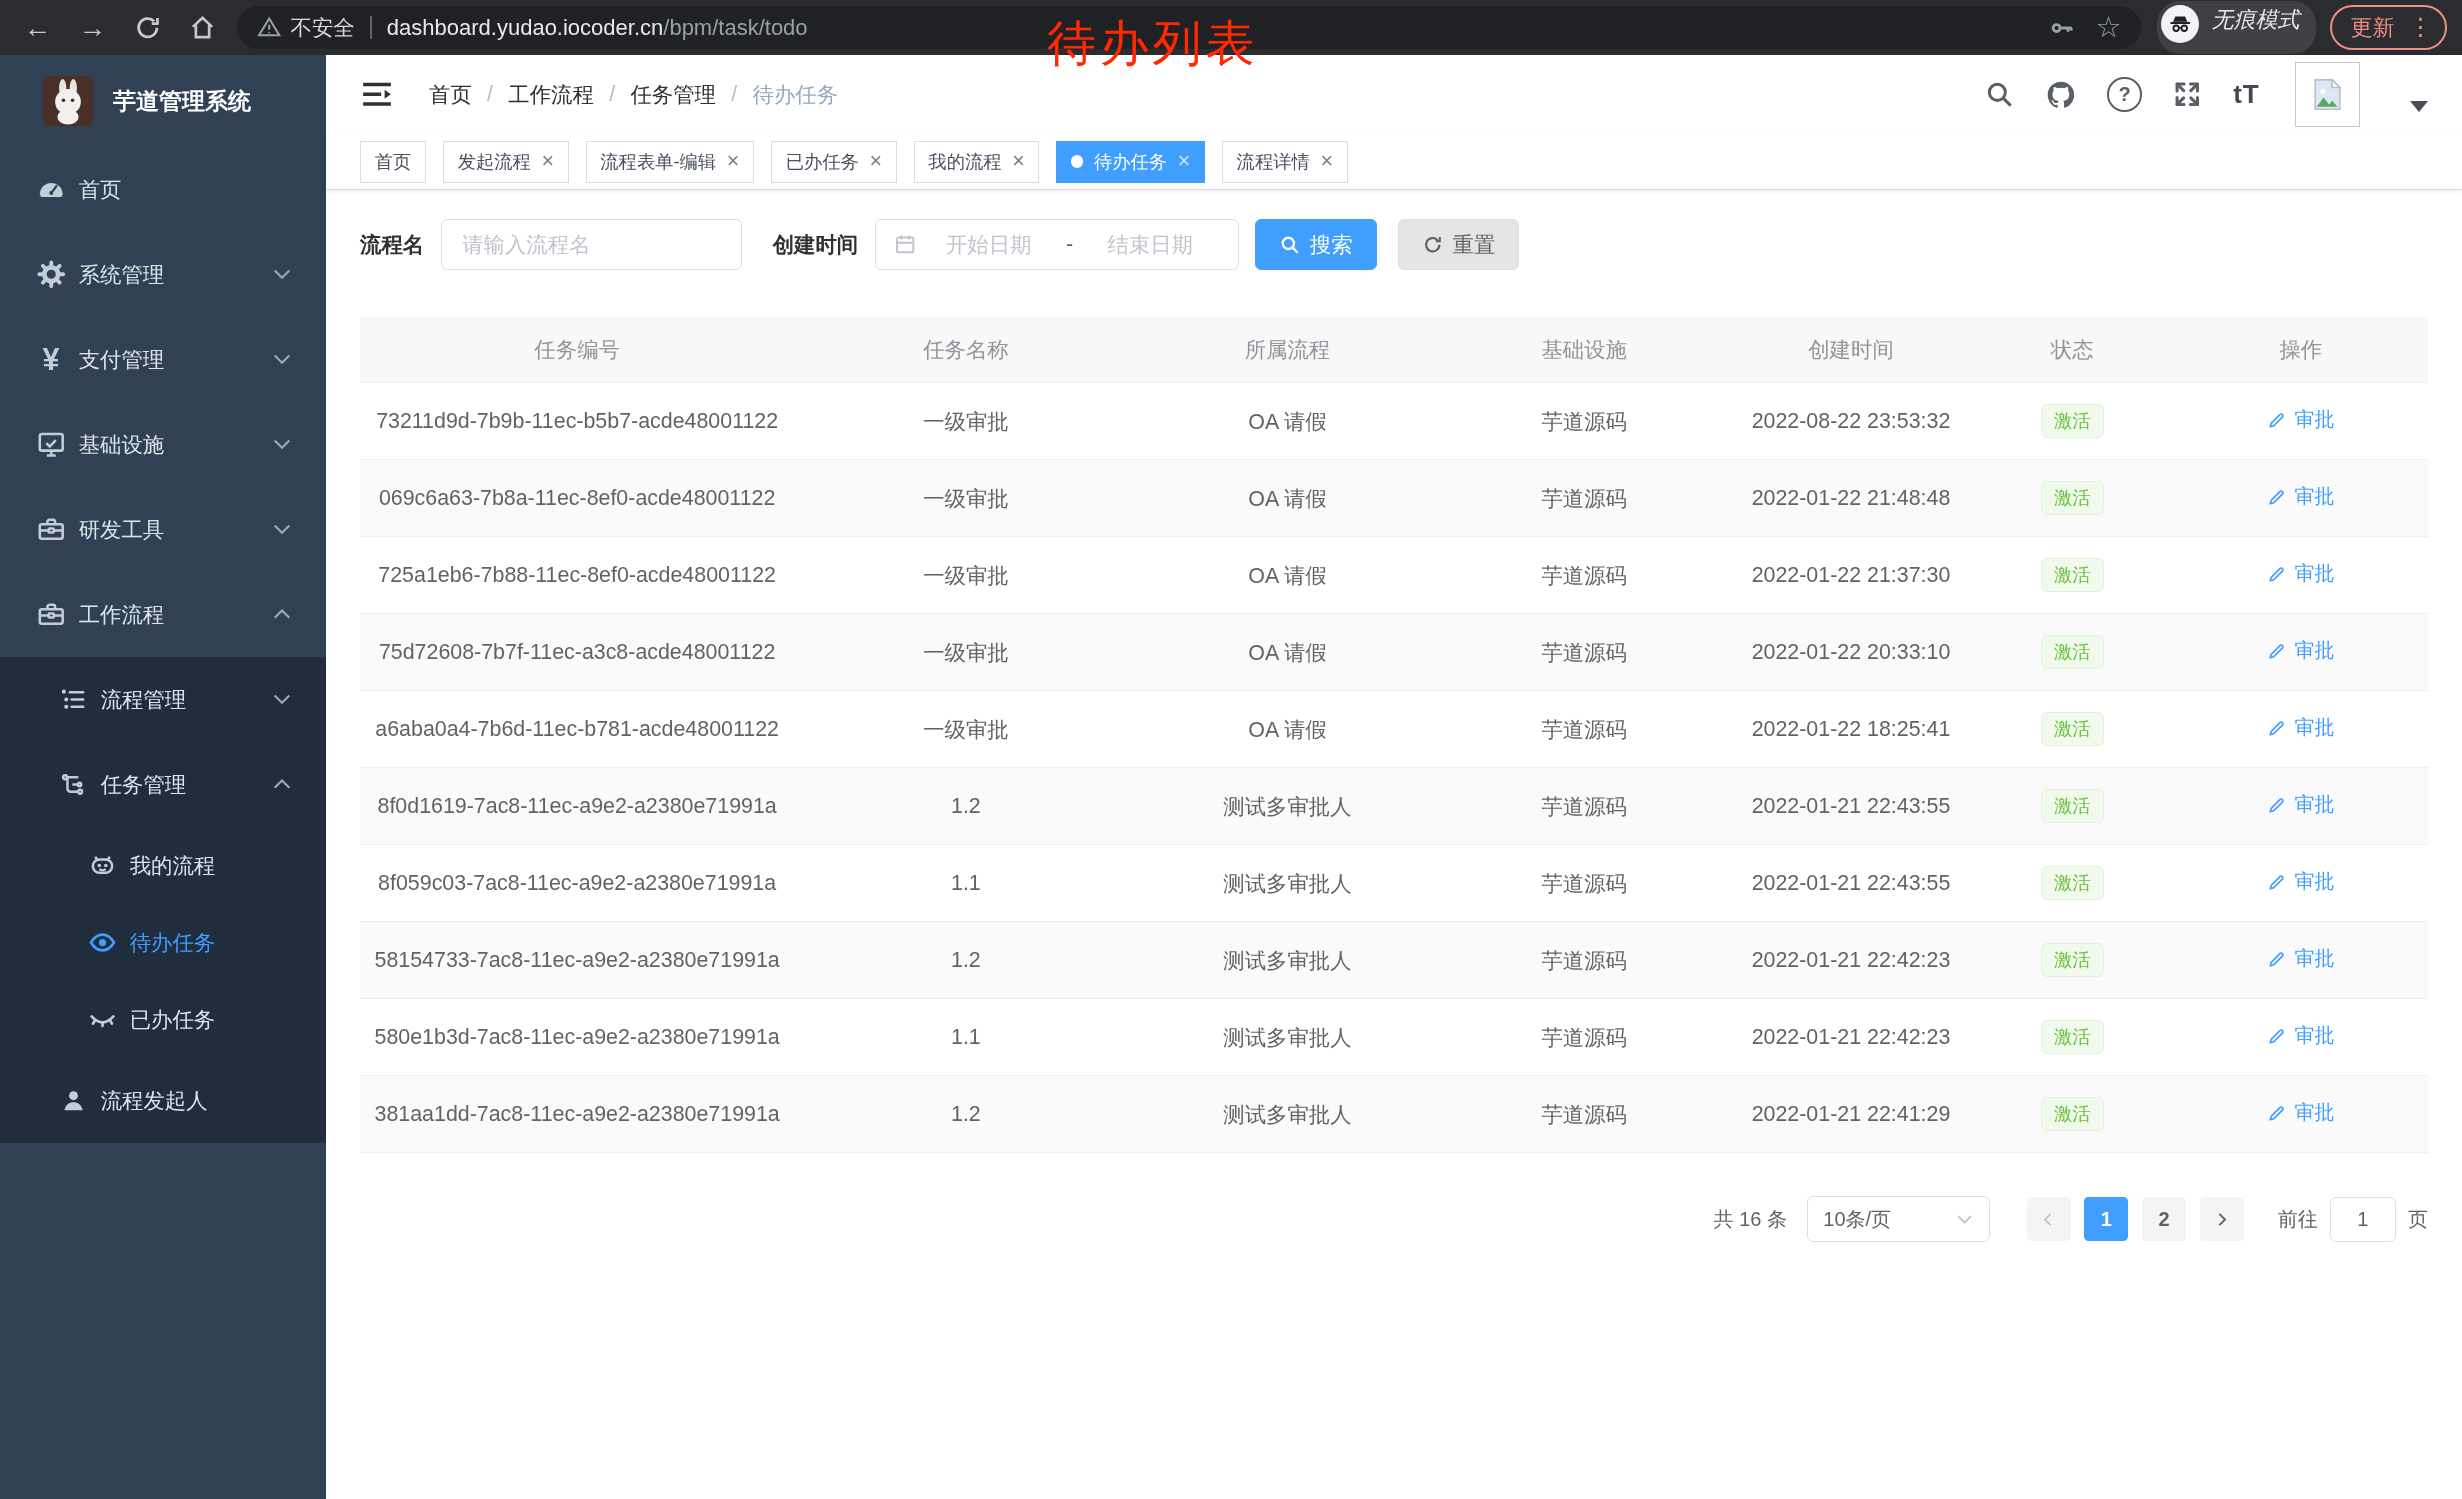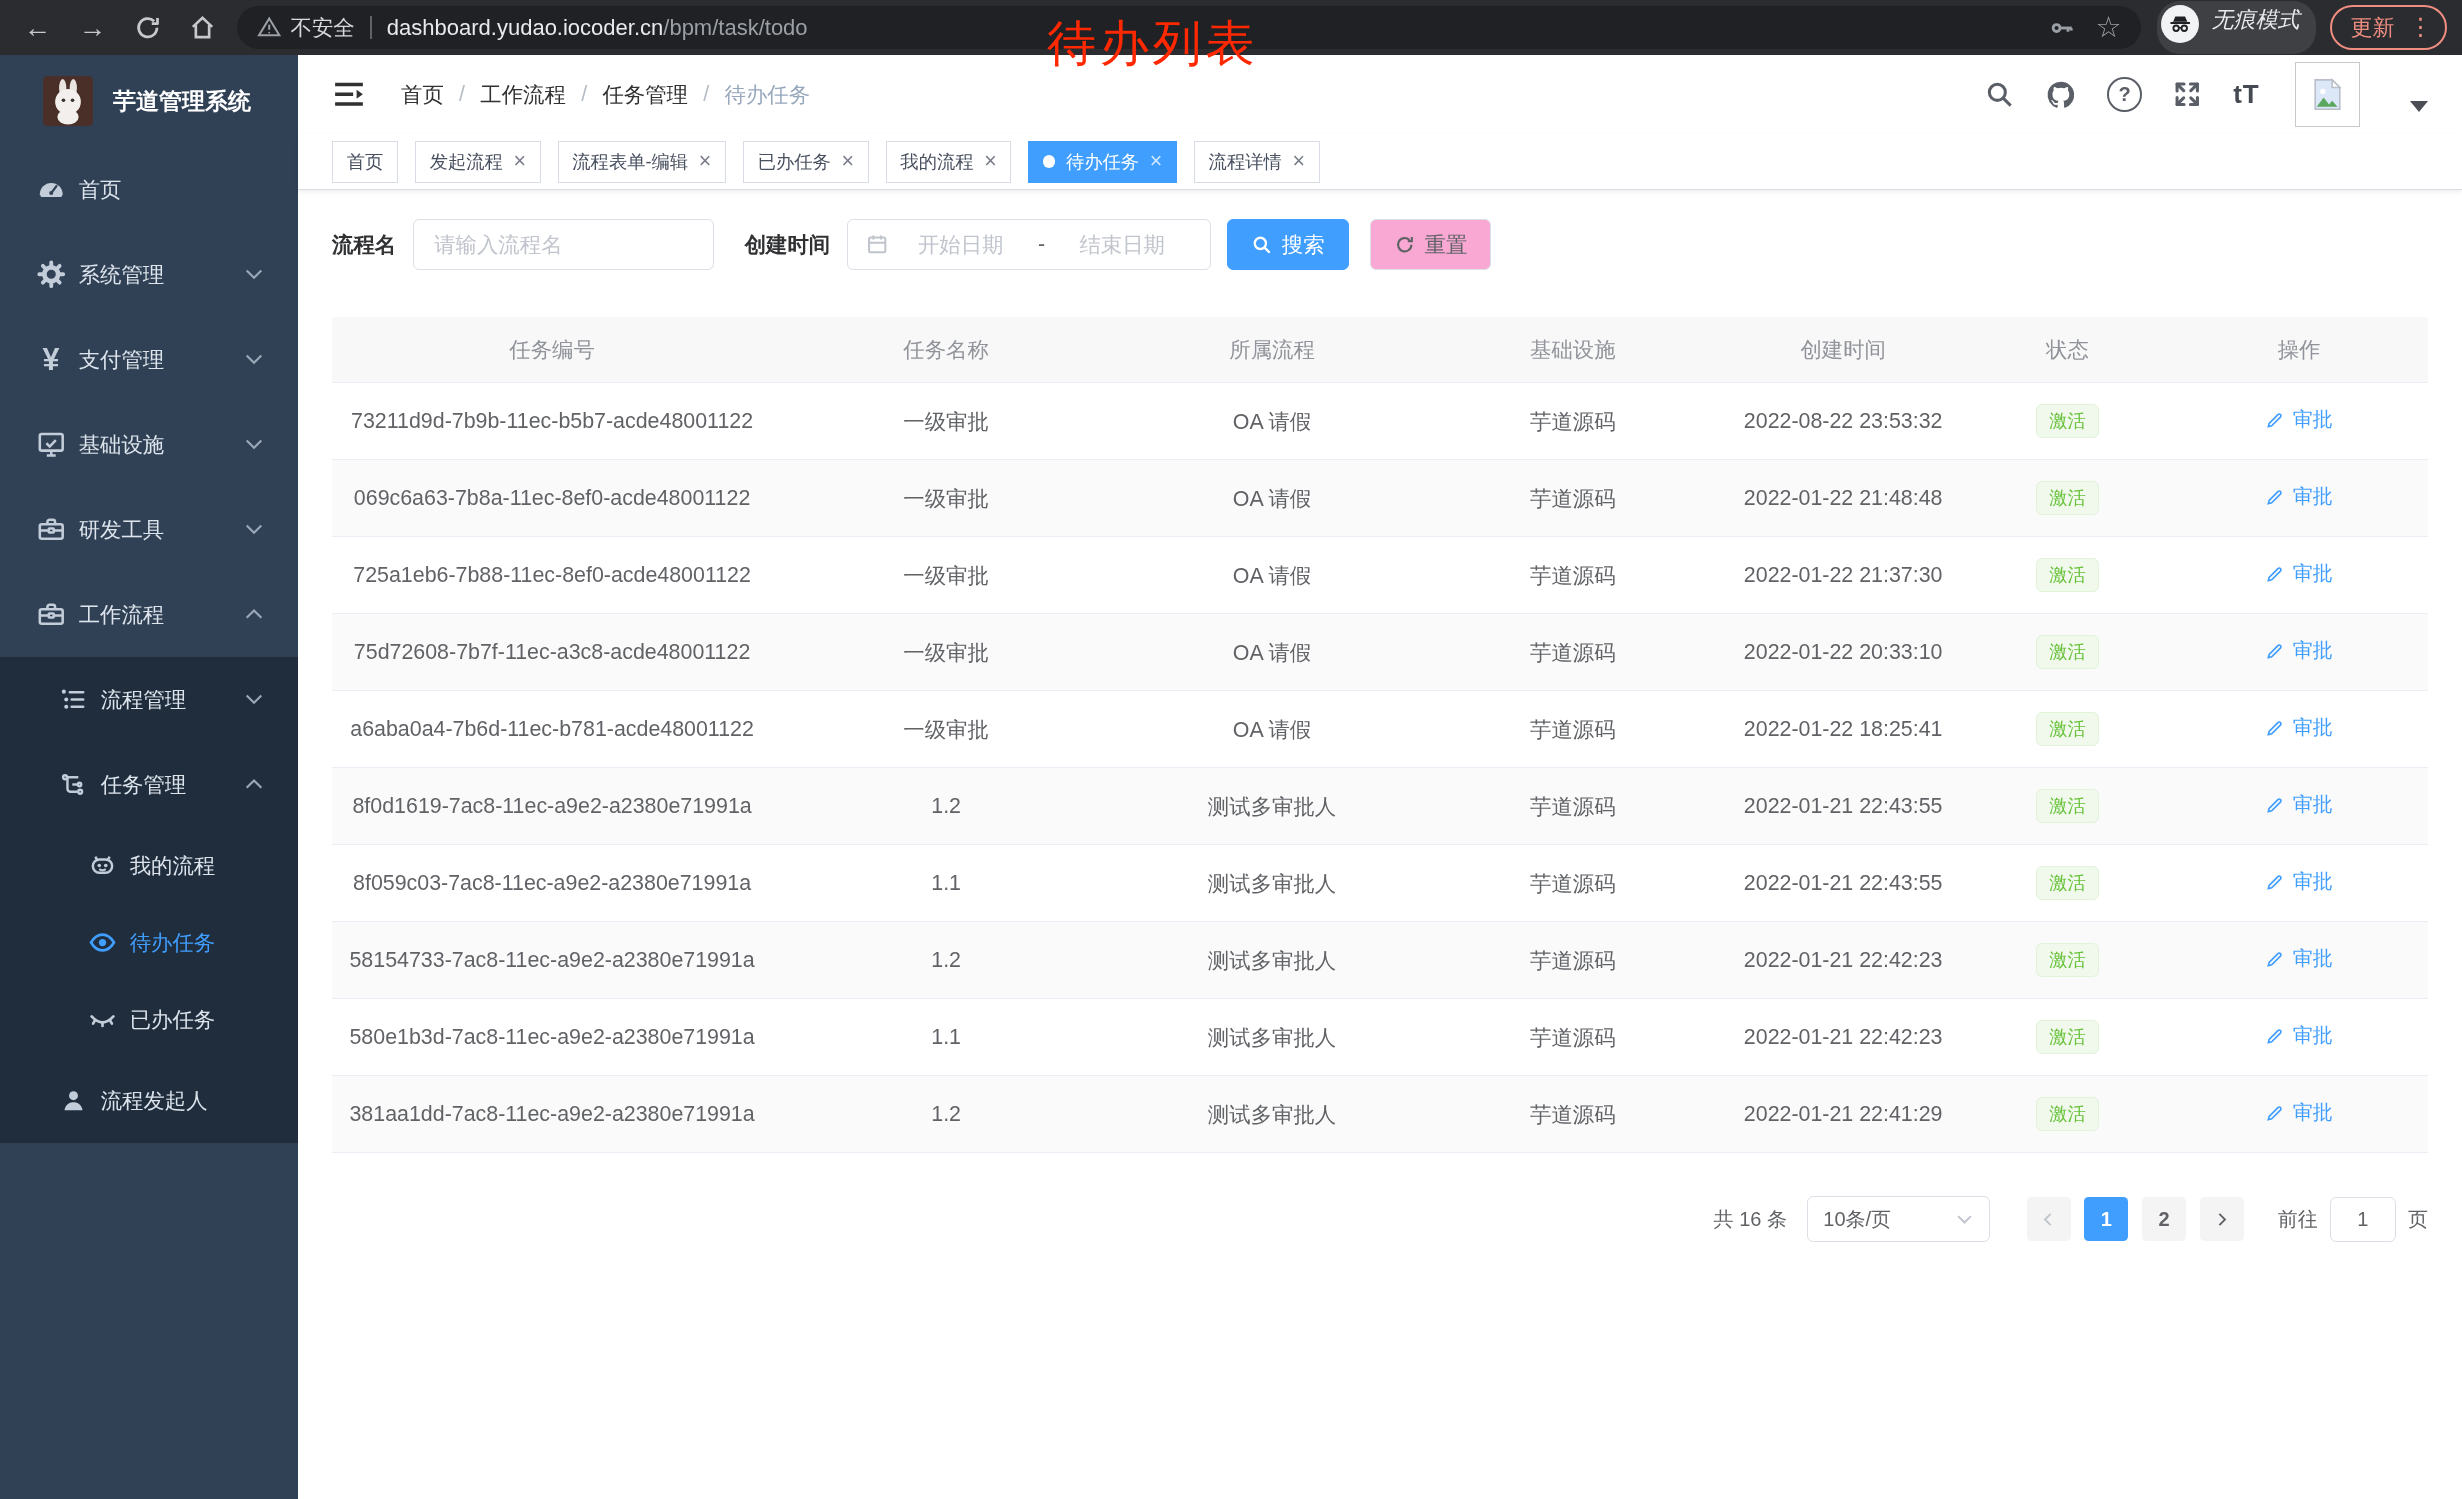--- a/index.html
+++ b/index.html
@@ -32,21 +32,21 @@
   .kebab{font-size:24.4px;margin-left:13.7px;letter-spacing:0;line-height:1;}
 
   
   .annotation{position:absolute;left:1047px;top:10.7px;z-index:50;color:#ff2800;font-size:49px;
               font-weight:500;letter-spacing:3.8px;pointer-events:none;}
 
   
   .app{position:absolute;top:55px;left:0;right:0;bottom:0;display:flex;}
 
   
-  .sidebar{width:298px;flex-shrink:0;background:#304156;color:#dde4ec;display:flex;flex-direction:column;}
+  .sidebar{width:326px;flex-shrink:0;background:#304156;color:#dde4ec;display:flex;flex-direction:column;}
   .logo-row{height:92px;display:flex;align-items:center;padding-left:43px;flex-shrink:0;}
   .logo-img{width:50px;height:50px;border-radius:4.6px;overflow:hidden;flex-shrink:0;}
   .logo-title{margin-left:20px;font-size:23px;font-weight:700;color:#fff;white-space:nowrap;}
   .menu{flex:1;}
   .m-item{height:85px;display:flex;align-items:center;padding-left:34px;cursor:pointer;font-size:21.4px;}
   .m-item .m-ic{width:34px;display:flex;justify-content:center;color:#c3cdd9;flex-shrink:0;}
   .m-item .m-label{margin-left:10.7px;white-space:nowrap;}
   .m-item .m-arrow{margin-left:auto;margin-right:34px;color:#9aa7b6;display:flex;}
   .submenu{background:#1f2d3d;}
   .m-item.lv2{padding-left:56px;height:85px;}
@@ -89,21 +89,21 @@
   .placeholder{color:#c0c4cc;font-size:21.4px;white-space:nowrap;}
   .f-label2{margin-left:30.5px;}
   .date-range{width:328px;height:49px;border:1.5px solid #dcdfe6;border-radius:6.1px;margin-left:17px;
               display:flex;align-items:center;padding:0 17px;}
   .dr-start,.dr-end{flex:1;text-align:center;color:#c0c4cc;font-size:21.4px;white-space:nowrap;}
   .dr-sep{color:#606266;font-size:21.4px;padding:0 6.1px;}
   .cal-ic{color:#c0c4cc;display:flex;flex-shrink:0;}
   .btn{height:49px;border-radius:6.1px;display:flex;align-items:center;gap:9.2px;font-size:21.4px;
        padding:0 23px;cursor:pointer;white-space:nowrap;}
   .btn-primary{background:#409eff;color:#fff;border:1.5px solid #409eff;margin-left:16px;}
-  .btn-plain{background:#f9a8d4;color:#606266;border:1.5px solid #dcdfe6;margin-left:21.4px;}
+  .btn-plain{background:#e5e5e5;color:#606266;border:1.5px solid #dcdfe6;margin-left:21.4px;}
 
   
   table.grid{width:100%;border-collapse:collapse;table-layout:fixed;}
   .grid th{height:63px;background:#f8f8f9;color:#909399;font-size:21.4px;font-weight:500;
            text-align:center;border-bottom:0.8px solid #ebeef5;white-space:nowrap;}
   .grid td{height:74px;color:#606266;font-size:21.4px;text-align:center;border-bottom:0.8px solid #ebeef5;
            white-space:nowrap;overflow:hidden;}
   .grid tbody tr:nth-child(even) td{background:#fafafa;}
   .badge{display:inline-block;padding:5.3px 12.2px;border-radius:6.1px;background:#f0f9eb;
          border:0.8px solid #e1f3d8;color:#67c23a;font-size:18.3px;line-height:1.2;}

